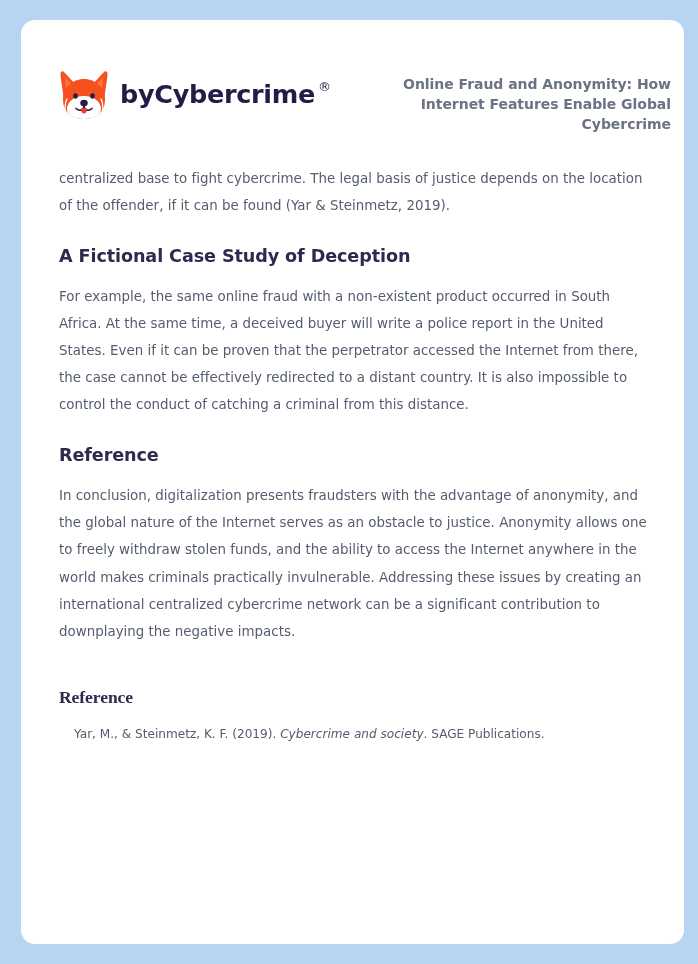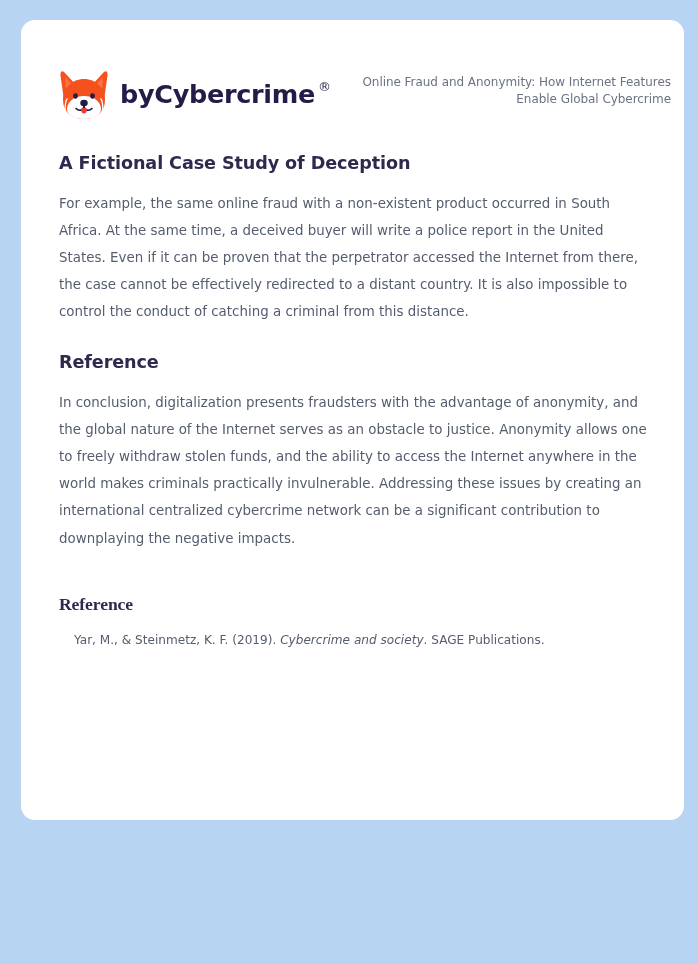--- a/index.html
+++ b/index.html
@@ -12,21 +12,21 @@
     background: #b7d4f2;
     font-family: "DejaVu Sans", "Liberation Sans", sans-serif;
     overflow: hidden;
   }
 
   .page-card {
     position: absolute;
     left: 21px;
     top: 20px;
     width: 663px;
-    height: 800px;
+    height: 924px;
     background: #ffffff;
     border-radius: 14px;
     box-sizing: border-box;
     overflow: hidden;
   }
 
   
   .doc-header {
     display: flex;
     align-items: flex-start;
@@ -68,22 +68,22 @@
   }
 
   .header-meta {
     text-align: right;
     max-width: 330px;
     padding-top: 7px;
   }
 
   .header-title {
     color: #6b7283;
-    font-size: 12px;
-    font-weight: normal;
+    font-size: 14px;
+    font-weight: bold;
     line-height: 1.43;
     letter-spacing: -0.05px;
   }
 
   .header-url {
     color: #9aa3b5;
     font-size: 10.6px;
     line-height: 1.43;
     margin-top: 5px;
     word-break: break-word;
@@ -164,20 +164,21 @@
       </div>
     </div>
 
     <div class="header-meta">
       <div class="header-title">Online Fraud and Anonymity: How Internet Features Enable Global Cybercrime</div>
     </div>
   </div>
 
   <div class="doc-body">
 
+    <p class="para">centralized base to fight cybercrime. The legal basis of justice depends on the location of the offender, if it can be found (Yar &amp; Steinmetz, 2019).</p>
 
     <h2 class="section-heading">A Fictional Case Study of Deception</h2>
     <p class="para">For example, the same online fraud with a non-existent product occurred in South Africa. At the same time, a deceived buyer will write a police report in the United States. Even if it can be proven that the perpetrator accessed the Internet from there, the case cannot be effectively redirected to a distant country. It is also impossible to control the conduct of catching a criminal from this distance.</p>
 
     <h2 class="section-heading">Reference</h2>
     <p class="para">In conclusion, digitalization presents fraudsters with the advantage of anonymity, and the global nature of the Internet serves as an obstacle to justice. Anonymity allows one to freely withdraw stolen funds, and the ability to access the Internet anywhere in the world makes criminals practically invulnerable. Addressing these issues by creating an international centralized cybercrime network can be a significant contribution to downplaying the negative impacts.</p>
 
     <h2 class="section-heading tight-top">Reference</h2>
     <p class="reference-entry"><span>Yar, M., &amp; Steinmetz, K. F. (2019). </span><span class="italic">Cybercrime and society</span><span>. SAGE Publications.</span></p>
 

